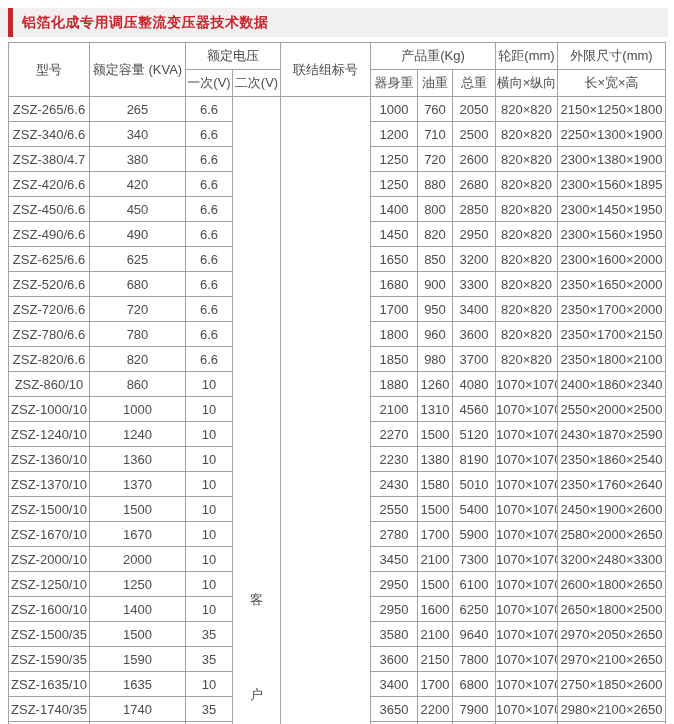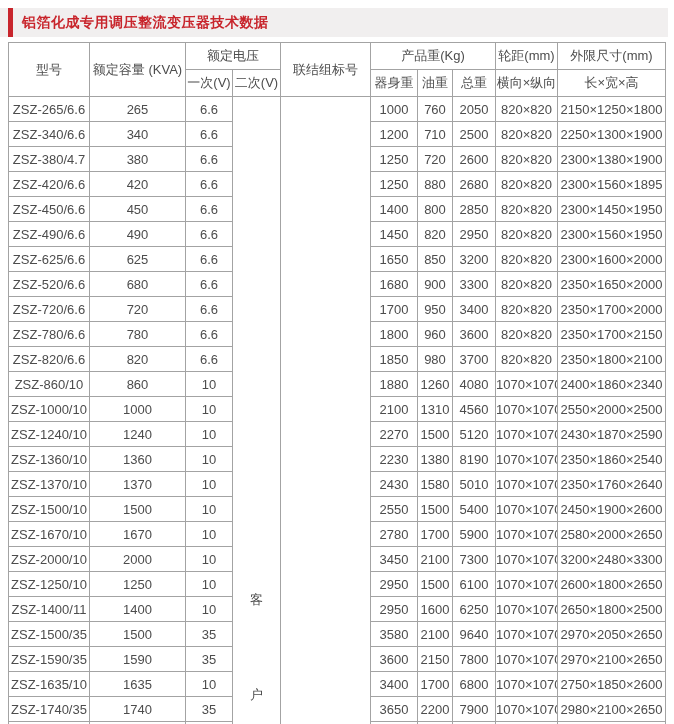--- a/index.html
+++ b/index.html
@@ -370,21 +370,21 @@
           <td class="m"></td>
           <td class="m"></td>
           <td>2950</td>
           <td>1500</td>
           <td>6100</td>
           <td>1070×1070</td>
           <td>2600×1800×2650</td>
         </tr>
 
         <tr>
-          <td>ZSZ-1400/11</td>
+          <td>ZSZ-1600/10</td>
           <td>1400</td>
           <td>10</td>
           <td class="m"></td>
           <td class="m"></td>
           <td>2950</td>
           <td>1600</td>
           <td>6250</td>
           <td>1070×1070</td>
           <td>2650×1800×2500</td>
         </tr>

